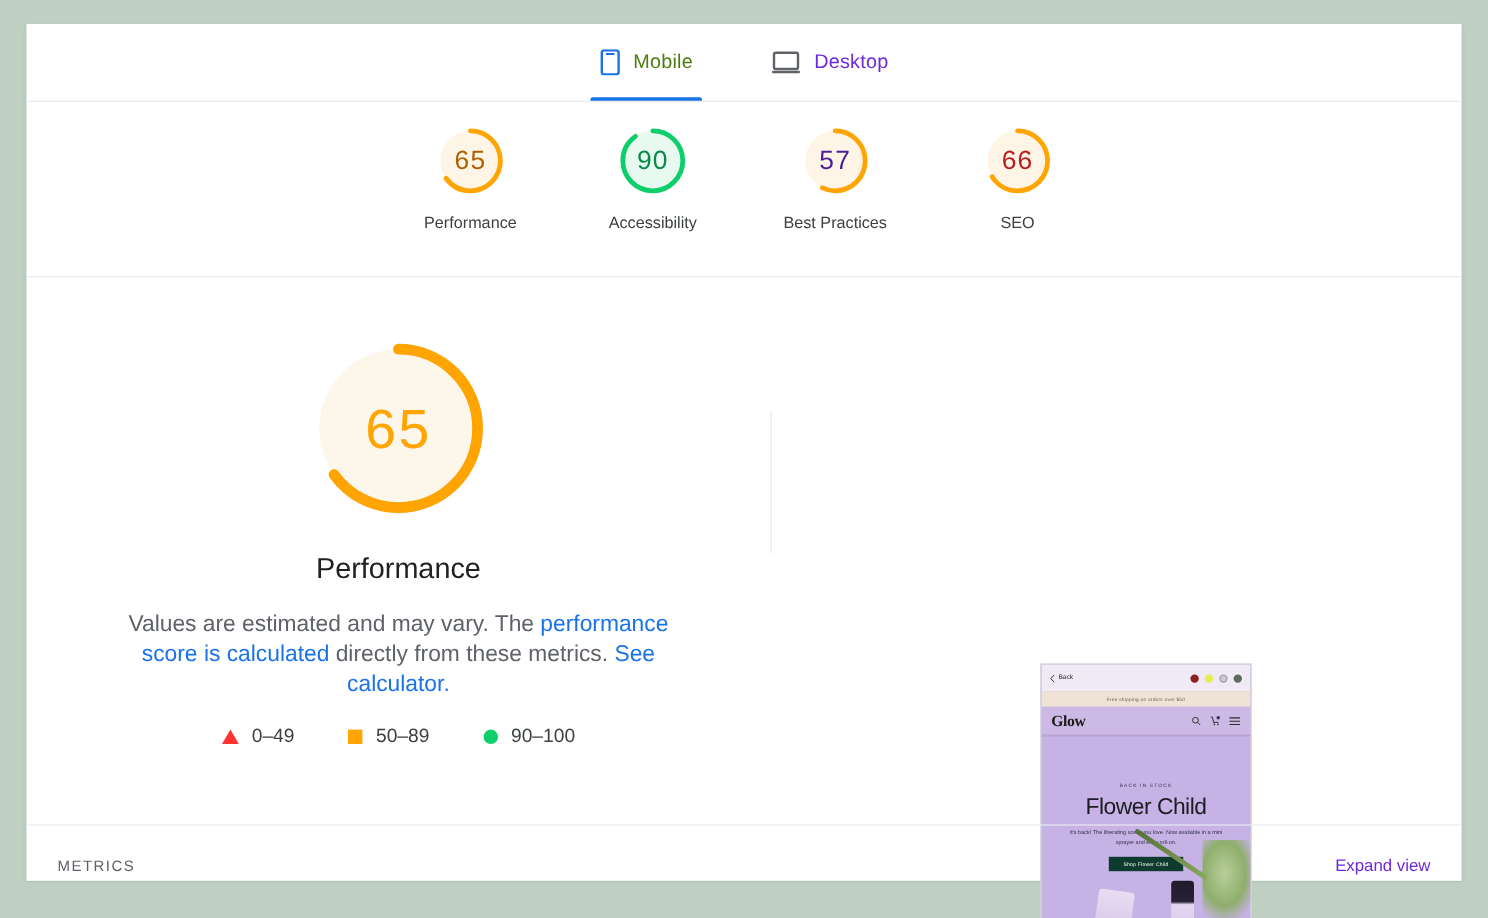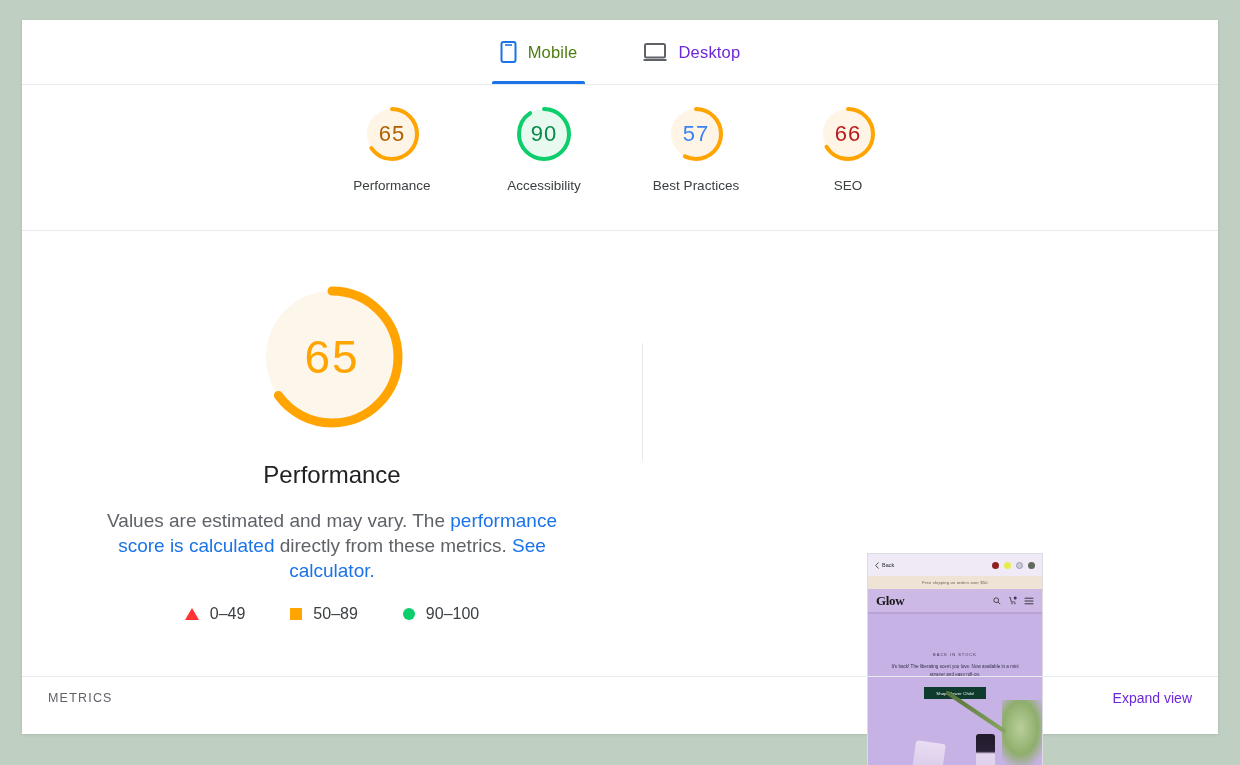--- a/index.html
+++ b/index.html
@@ -258,26 +258,26 @@
   .leafy {
     position: absolute;
     right: -6px; top: 86px;
     width: 46px; height: 70px;
     background: radial-gradient(ellipse at 40% 40%, #b9cf9b 0%, #8fae6c 45%, rgba(198,178,228,0) 72%);
   }
 
   
   .footer {
     position: absolute;
-    left: 0; bottom: 16px;
+    left: 0; bottom: 5px;
     width: 100%;
     height: 42px;
     border-top: 1px solid #e8eaed;
     display: flex;
-    align-items: center;
+    align-items: flex-end;
     justify-content: space-between;
     padding: 0 26px;
     box-sizing: border-box;
   }
   .metrics-label {
     font-size: 12.5px;
     letter-spacing: 1.2px;
     color: #5f6368;
   }
   .expand-view {
@@ -335,21 +335,21 @@
       </div>
       <div class="sg-label">Accessibility</div>
     </div>
 
     <div class="sg">
       <div class="sg-ring">
         <svg width="62" height="62" viewBox="0 0 62 62">
           <circle cx="31" cy="31" r="25" fill="#fff5e6"></circle>
           <circle cx="31" cy="31" r="25" fill="none" stroke="#ffa400" stroke-width="4" stroke-linecap="round" stroke-dasharray="89.5 157.1"></circle>
         </svg>
-        <div class="sg-num" style="color:#3b82f6">57</div>
+        <div class="sg-num" style="color:#4c1d95">57</div>
       </div>
       <div class="sg-label">Best Practices</div>
     </div>
 
     <div class="sg">
       <div class="sg-ring">
         <svg width="62" height="62" viewBox="0 0 62 62">
           <circle cx="31" cy="31" r="25" fill="#fff5e6"></circle>
           <circle cx="31" cy="31" r="25" fill="none" stroke="#ffa400" stroke-width="4" stroke-linecap="round" stroke-dasharray="103.7 157.1"></circle>
         </svg>
@@ -432,20 +432,21 @@
           <svg width="10" height="8" viewBox="0 0 10 8">
             <line x1="0.6" y1="1.2" x2="9.4" y2="1.2" stroke="#2b2b2b" stroke-width="0.9"></line>
             <line x1="0.6" y1="4" x2="9.4" y2="4" stroke="#2b2b2b" stroke-width="0.9"></line>
             <line x1="0.6" y1="6.8" x2="9.4" y2="6.8" stroke="#2b2b2b" stroke-width="0.9"></line>
           </svg>
         </span>
       </div>
 
       <div class="th-hero">
         <div class="th-eyebrow">BACK IN STOCK</div>
+        <div class="th-head">Flower Child</div>
         <div class="th-sub">It's back! The liberating scent you love. Now available in a mini sprayer and easy roll-on.</div>
         <div class="th-cta">Shop Flower Child</div>
 
         <div class="leafy"></div>
         <div class="stem"></div>
         <div class="th-prod bottle-a"></div>
 
         <div class="th-prod bottle-b"></div>
 
       </div>

